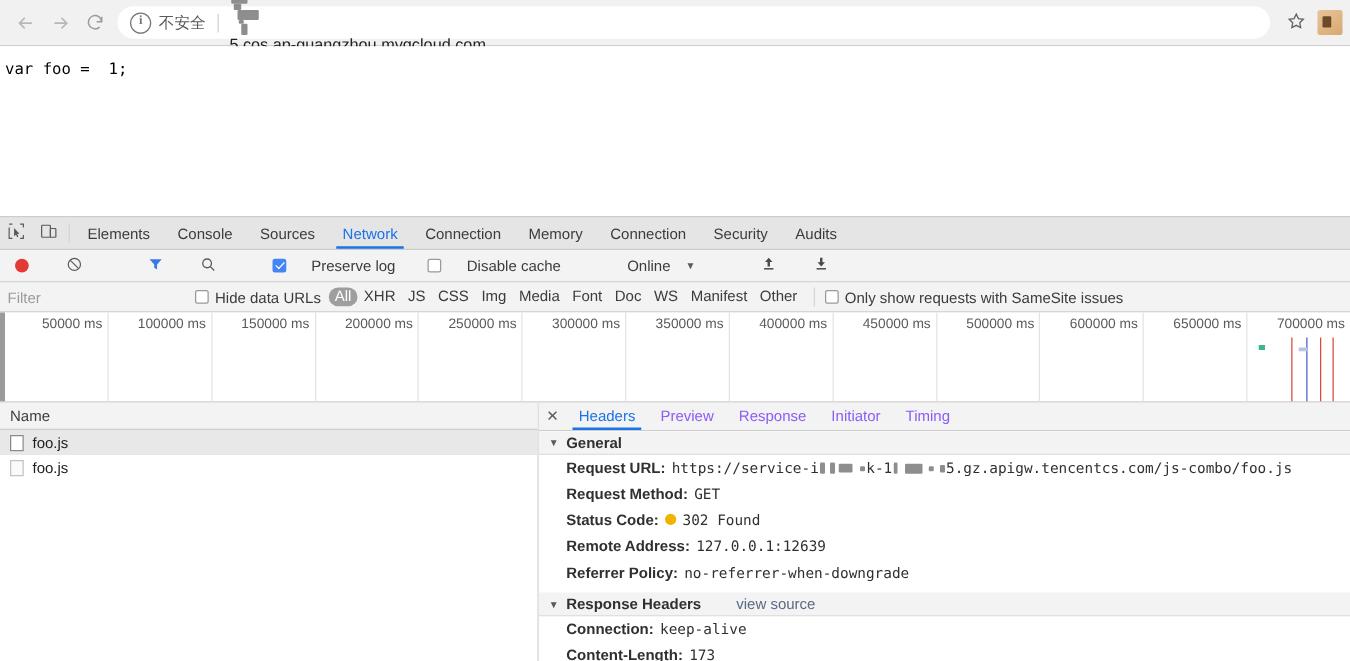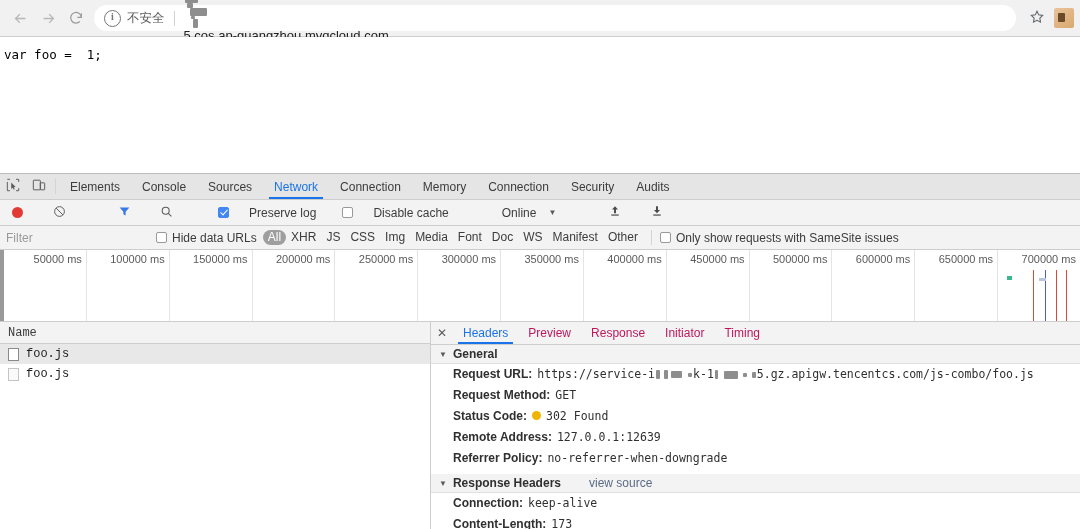--- a/index.html
+++ b/index.html
@@ -79,35 +79,35 @@
     display:flex;position:relative;background:#fff;box-sizing:border-box;justify-content:space-between;}
   .ov-col{flex:1 1 0;border-right:1px solid #e4e4e4;position:relative;box-sizing:border-box;}
   .ov-col:last-child{border-right:none;}
   .ov-col .tick{position:absolute;right:4px;top:3px;font-size:11px;color:#5a5a5a;white-space:nowrap;}
   .ov-left{width:4px;flex:0 0 4px;background:#9a9a9a;border-right:none;}
   .bars{position:absolute;right:3px;bottom:0;top:20px;width:52px;}
   .bar{position:absolute;bottom:0;top:0;width:1.5px;}
 
   
   .split{flex:1 1 auto;display:flex;min-height:0;}
-  .left-pane{width:430px;flex:0 0 430px;border-right:1px solid #cdcdcd;display:flex;flex-direction:column;min-width:0;font-family:Liberation Mono, monospace;}
+  .left-pane{width:430px;flex:0 0 430px;border-right:1px solid #cdcdcd;display:flex;flex-direction:column;min-width:0;}
   .lp-head{height:22px;flex:0 0 22px;background:#f3f3f3;border-bottom:1px solid #cdcdcd;
     display:flex;align-items:center;padding-left:8px;color:#3c3c3c;box-sizing:border-box;}
   .rows{flex:1 1 auto;overflow:hidden;}
   .row{height:20px;display:flex;align-items:center;padding-left:8px;gap:7px;box-sizing:border-box;}
   .row.sel{background:#e8e8e8;}
   .doc-ico{width:11px;height:13px;border:1px solid #8a8a8a;box-sizing:border-box;background:#fff;flex:0 0 11px;}
   .doc-ico.dim{border-color:#c4c4c4;background:#fafafa;}
   .row-name{color:#222;font-size:12px;}
 
   .right-pane{flex:1 1 auto;display:flex;flex-direction:column;min-width:0;}
   .rp-tabs{height:23px;flex:0 0 23px;background:#f3f3f3;border-bottom:1px solid #cdcdcd;
     display:flex;align-items:stretch;box-sizing:border-box;}
   .close-x{width:22px;display:flex;align-items:center;justify-content:center;color:#5a5a5a;font-size:12px;}
-  .rp-tab{padding:0 10px;display:flex;align-items:center;color:#be185d;font-size:12px;position:relative;}
+  .rp-tab{padding:0 10px;display:flex;align-items:center;color:#8b5cf6;font-size:12px;position:relative;}
   .rp-tab.sel{color:#1a73e8;}
   .rp-tab.sel:after{content:"";position:absolute;left:5px;right:5px;bottom:0;height:2px;background:#1a73e8;}
 
   .headers-body{flex:1 1 auto;overflow:hidden;background:#fff;}
   .sec-head{height:19px;display:flex;align-items:center;gap:6px;padding-left:8px;
     background:#f3f3f3;border-bottom:1px solid #e0e0e0;font-weight:bold;color:#303030;font-size:12px;
     box-sizing:border-box;}
   .tri{font-size:8px;color:#5a5a5a;}
   .viewsrc{font-weight:normal;color:#5a6a86;margin-left:22px;}
   .hrow{padding:3px 4px 3px 22px;font-size:12px;line-height:15px;display:flex;align-items:baseline;flex-wrap:nowrap;}

